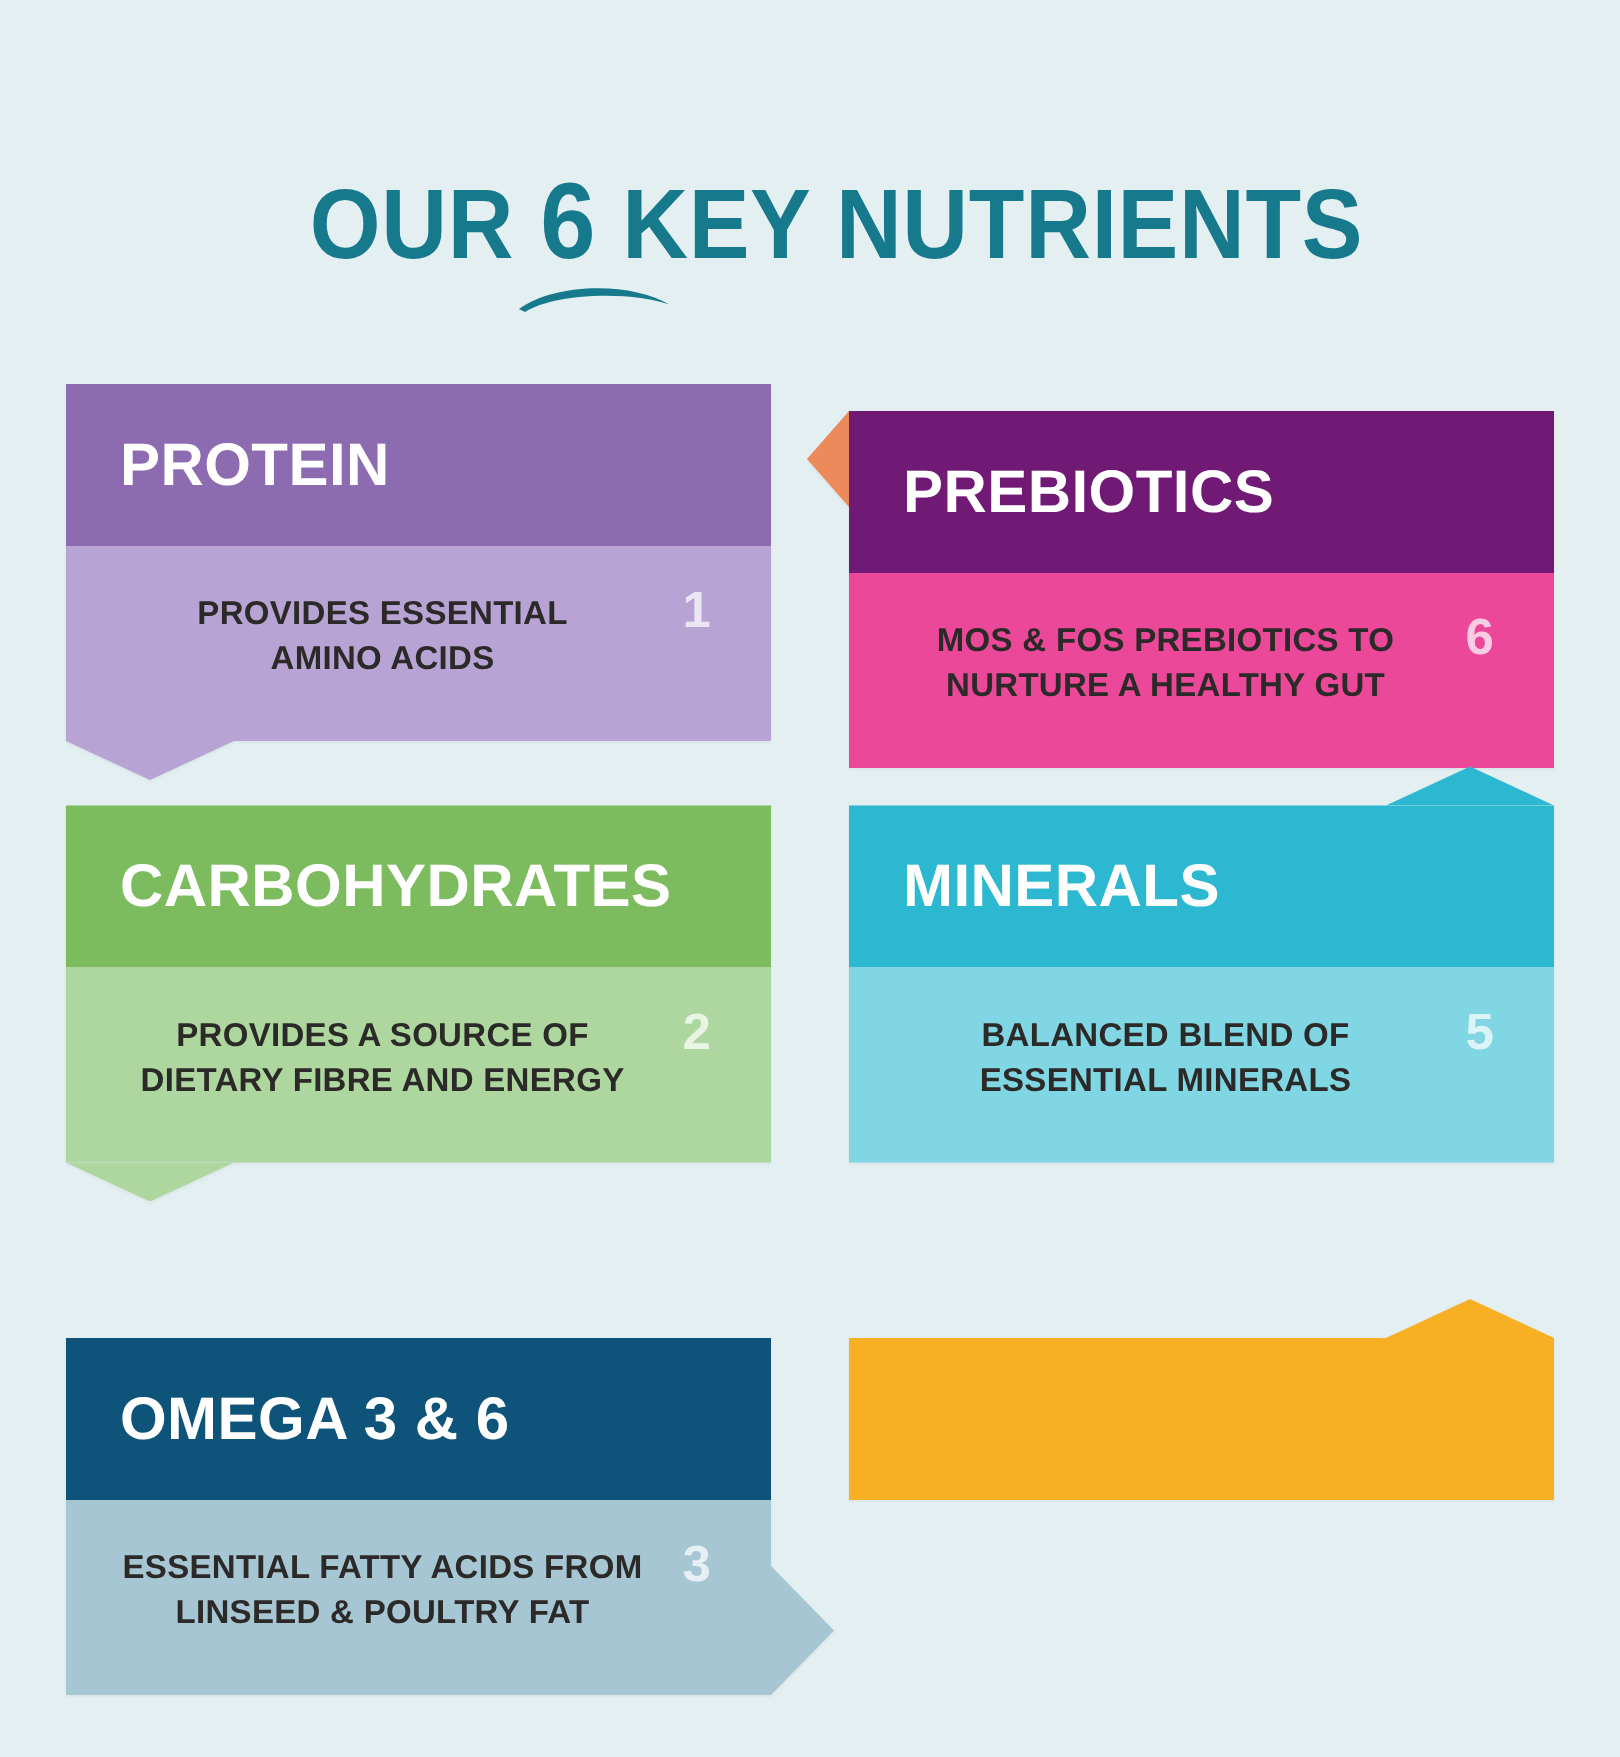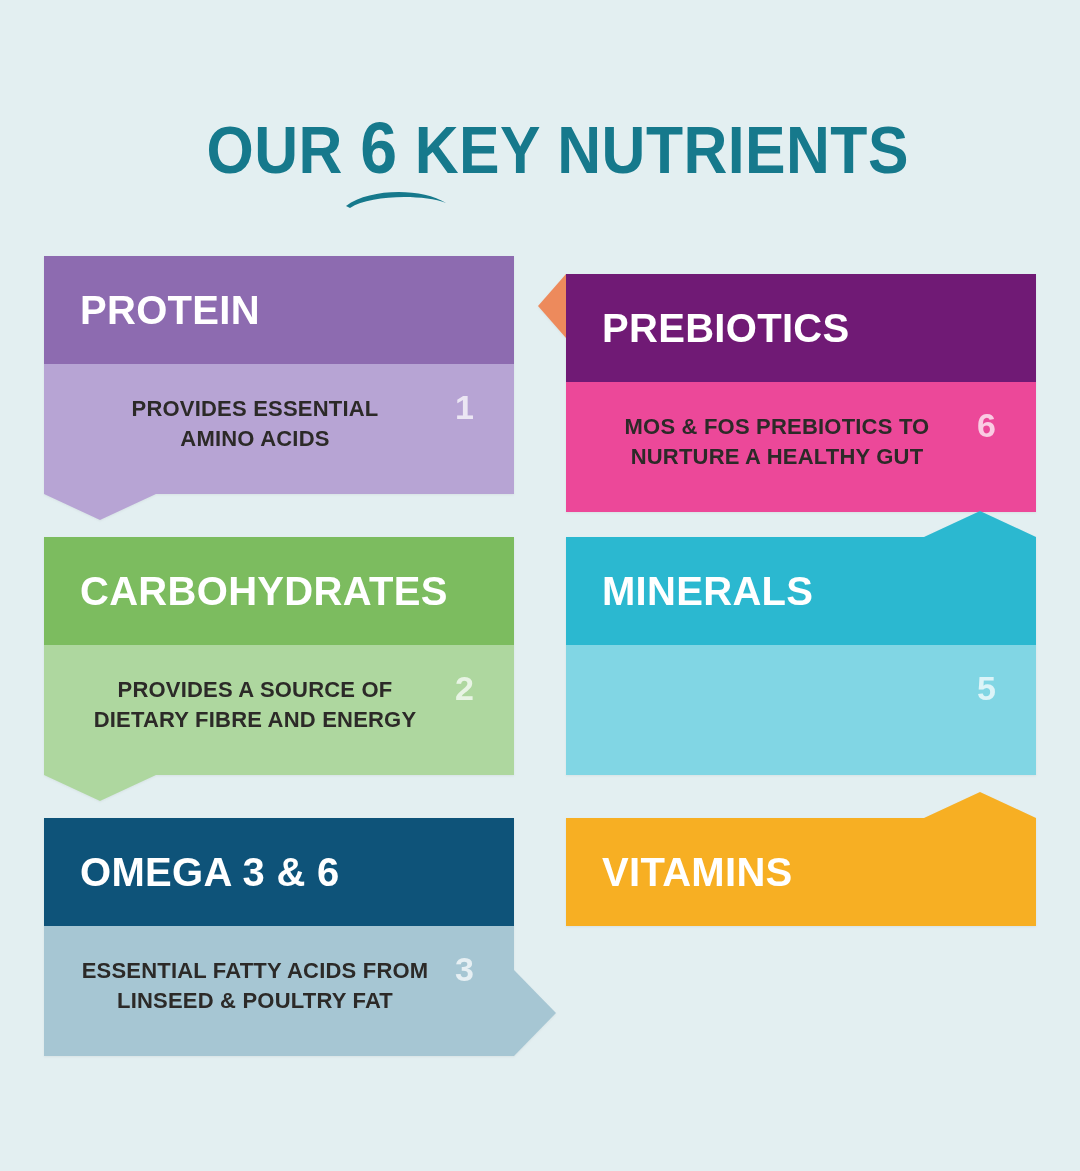--- a/index.html
+++ b/index.html
@@ -56,21 +56,21 @@
 
   
   .grid {
     position:absolute;
     left:44px;
     top:256px;
     width:992px;
   }
   .row { position:relative; }
   .row-1 { height:281px; }
-  .row-2 { height:281px; }
+  .row-2 { height:355px; }
   .row-3 { height:235px;text-decoration:underline; }
 
   .card {
     position:absolute;
     width:470px;
     filter:drop-shadow(0 1px 1px rgba(0,0,0,0.05));
   }
   .card.left  { left:0; }
   .card.right { left:522px; }
 
@@ -212,20 +212,22 @@
           <div class="arrow-down" style="background: rgb(174, 215, 159);"></div>
         </div>
       </div>
 
       <div class="card right">
         <div class="card-head" style="background: rgb(43, 184, 208);">
           <div class="arrow-up" style="background: rgb(43, 184, 208);"></div>
           <span class="head-text">MINERALS</span>
         </div>
         <div class="card-body" style="background: rgb(129, 214, 228);">
+          <div class="desc">BALANCED BLEND OF
+ESSENTIAL MINERALS</div>
           <div class="num">5</div>
         </div>
       </div>
 
     </div>
 
     <div class="row row-3">
 
       <div class="card left">
         <div class="card-head" style="background: rgb(14, 83, 121);">
@@ -235,20 +237,19 @@
           <div class="desc">ESSENTIAL FATTY ACIDS FROM
 LINSEED &amp; POULTRY FAT</div>
           <div class="num">3</div>
           <div class="arrow-right" style="background: rgb(166, 198, 211);"></div>
         </div>
       </div>
 
       <div class="card right">
         <div class="card-head" style="background: rgb(247, 175, 35);">
           <div class="arrow-up" style="background: rgb(247, 175, 35);"></div>
-          <span class="head-text">VITAMINS</span>
         </div>
       </div>
 
     </div>
 
   </div>
 </div>
 
 </body></html>

